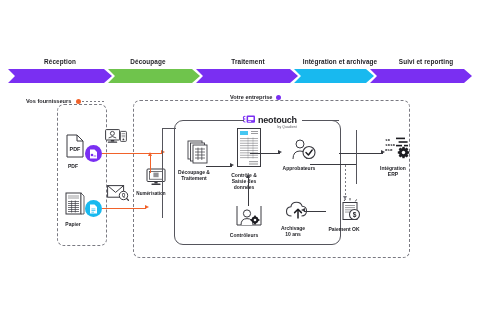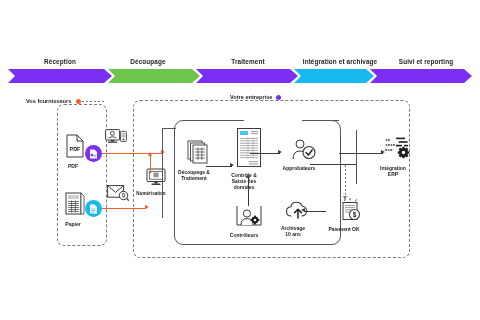--- a/index.html
+++ b/index.html
@@ -153,20 +153,32 @@
   </div>
 
   <div class="dashbox" style="left:133px;top:100px;width:275px;height:156px;"></div>
   <div class="grouplabel" style="left:228px;top:94px;">Votre entreprise</div>
   <div class="gdot" style="left:276px;top:95px;background:#7a2ff2;"></div>
 
   <div class="roundbox" style="left:174px;top:120px;width:165px;height:123px;"></div>
 
   <div class="notch" style="left:240px;top:116px;width:72px;height:8px;"></div>
 
+  <div class="logo" style="left:243px;top:114px;">
+    <svg width="13" height="12" viewBox="0 0 13 12">
+      <path d="M2 2.2 q-1.6 0 -1.6 1.6 q0 1 1 1.3 q-1 .4 -1 1.4 q0 1.5 1.6 1.5" fill="none" stroke="#7a2ff2" stroke-width="1.1" stroke-linecap="round"></path>
+      <rect x="3.6" y="1.4" width="8.4" height="7.4" rx="1" fill="#7a2ff2"></rect>
+      <rect x="5.1" y="3" width="5.4" height="3.2" fill="#fff"></rect>
+      <rect x="5.1" y="7" width="3" height="0.8" fill="#fff"></rect>
+    </svg>
+    <div style="position:relative;">
+      <div class="word">neotouch</div>
+      <div class="sub">by Quadient</div>
+    </div>
+  </div>
 
   <div class="ln h" style="left:236px;top:120px;width:8px;background:#55555c;"></div>
   <div class="ln h" style="left:302px;top:120px;width:37px;background:#55555c;"></div>
 
   <div class="node" style="left:131px;top:168px;width:40px;">
     <svg width="20" height="18" viewBox="0 0 20 18" style="margin-left:10px">
       <rect x="1" y="1" width="18" height="12.5" rx="1" fill="#fff" stroke="#3a3a40" stroke-width="1"></rect>
       <rect x="3.4" y="3.4" width="13.2" height="7.8" fill="none" stroke="#3a3a40" stroke-width="0.7"></rect>
       <rect x="7.4" y="4.6" width="5.2" height="4.6" fill="#3a3a40" opacity=".55"></rect>
       <rect x="8.4" y="13.5" width="3.2" height="2" fill="#3a3a40"></rect>

